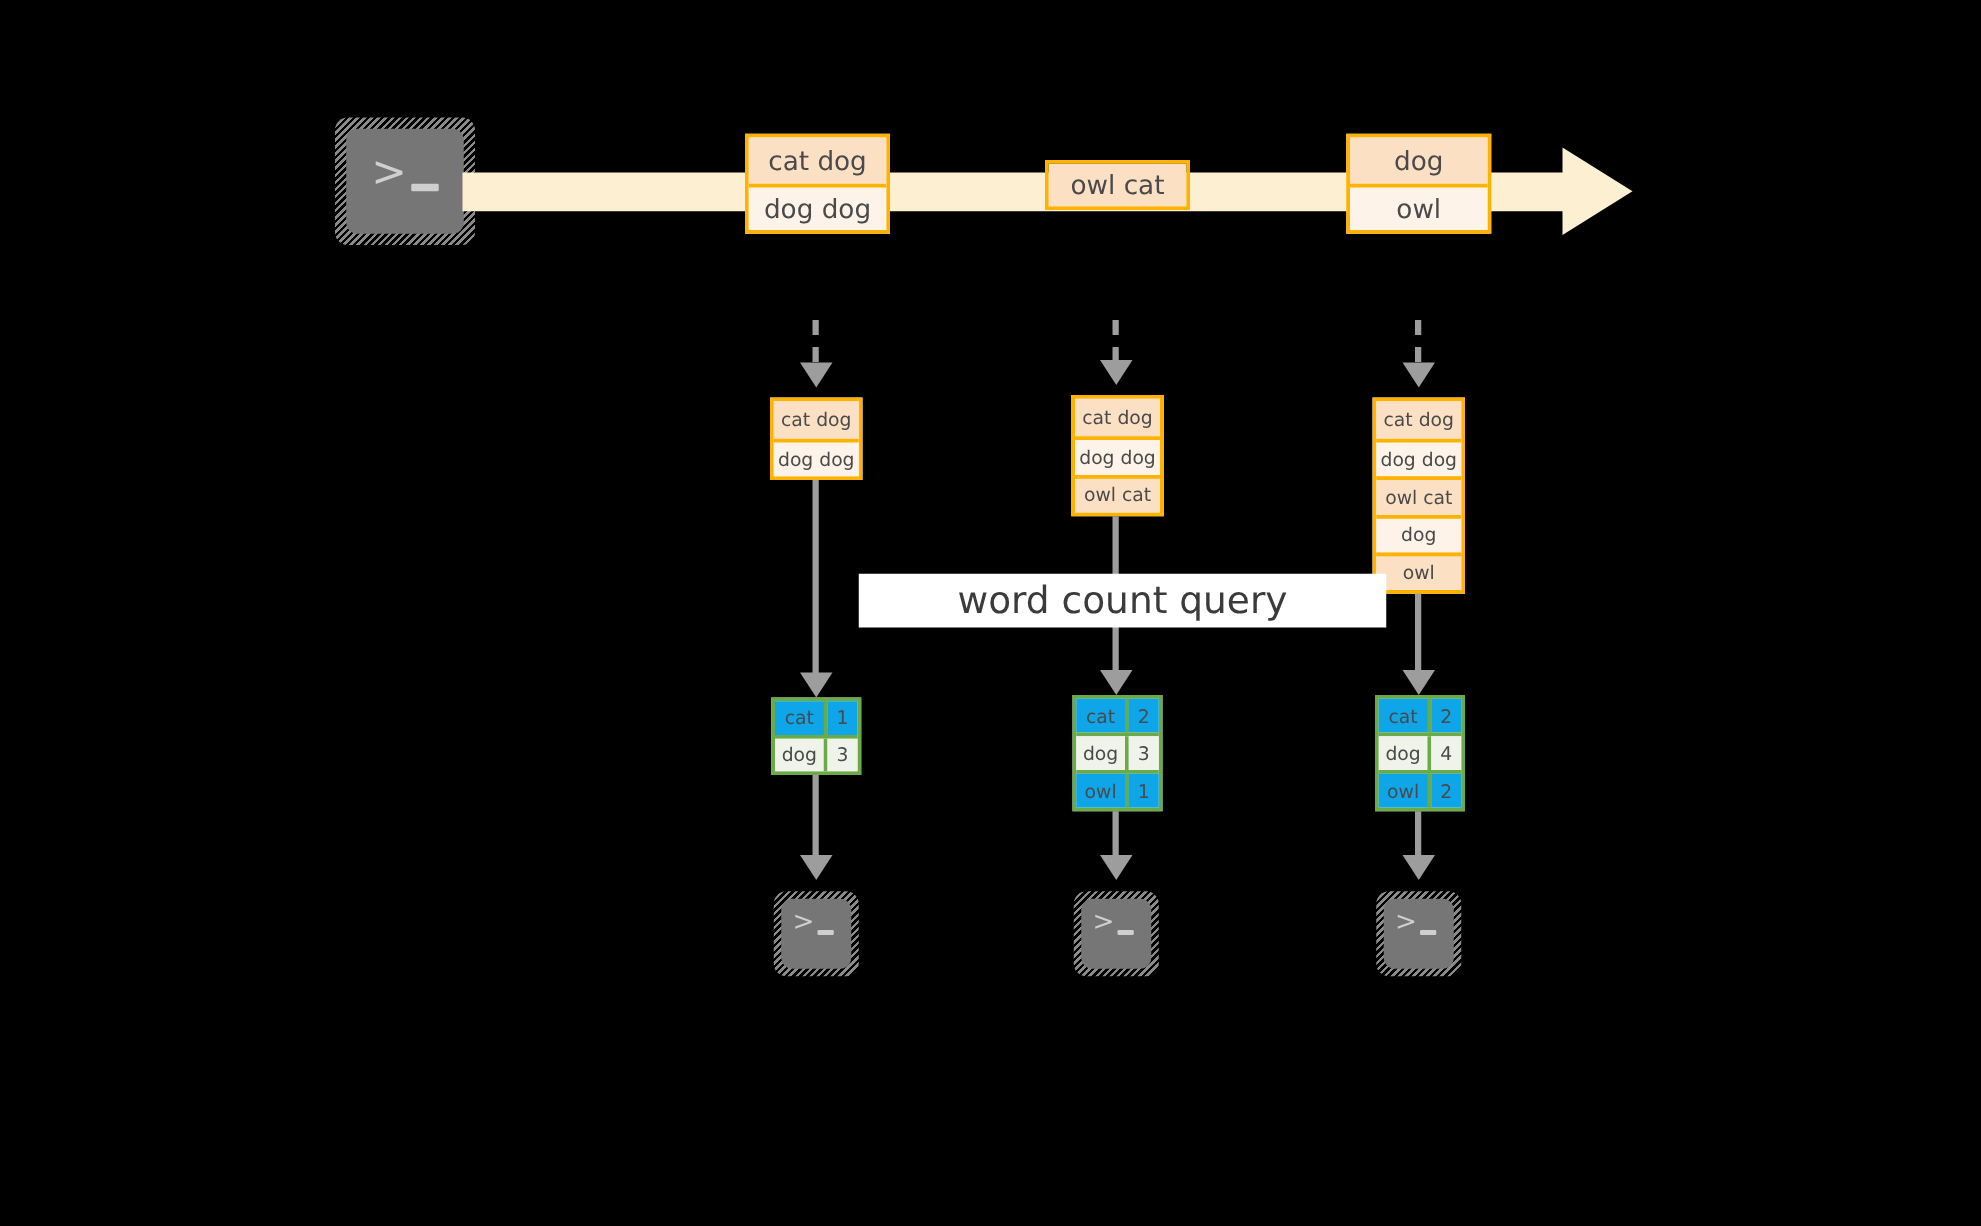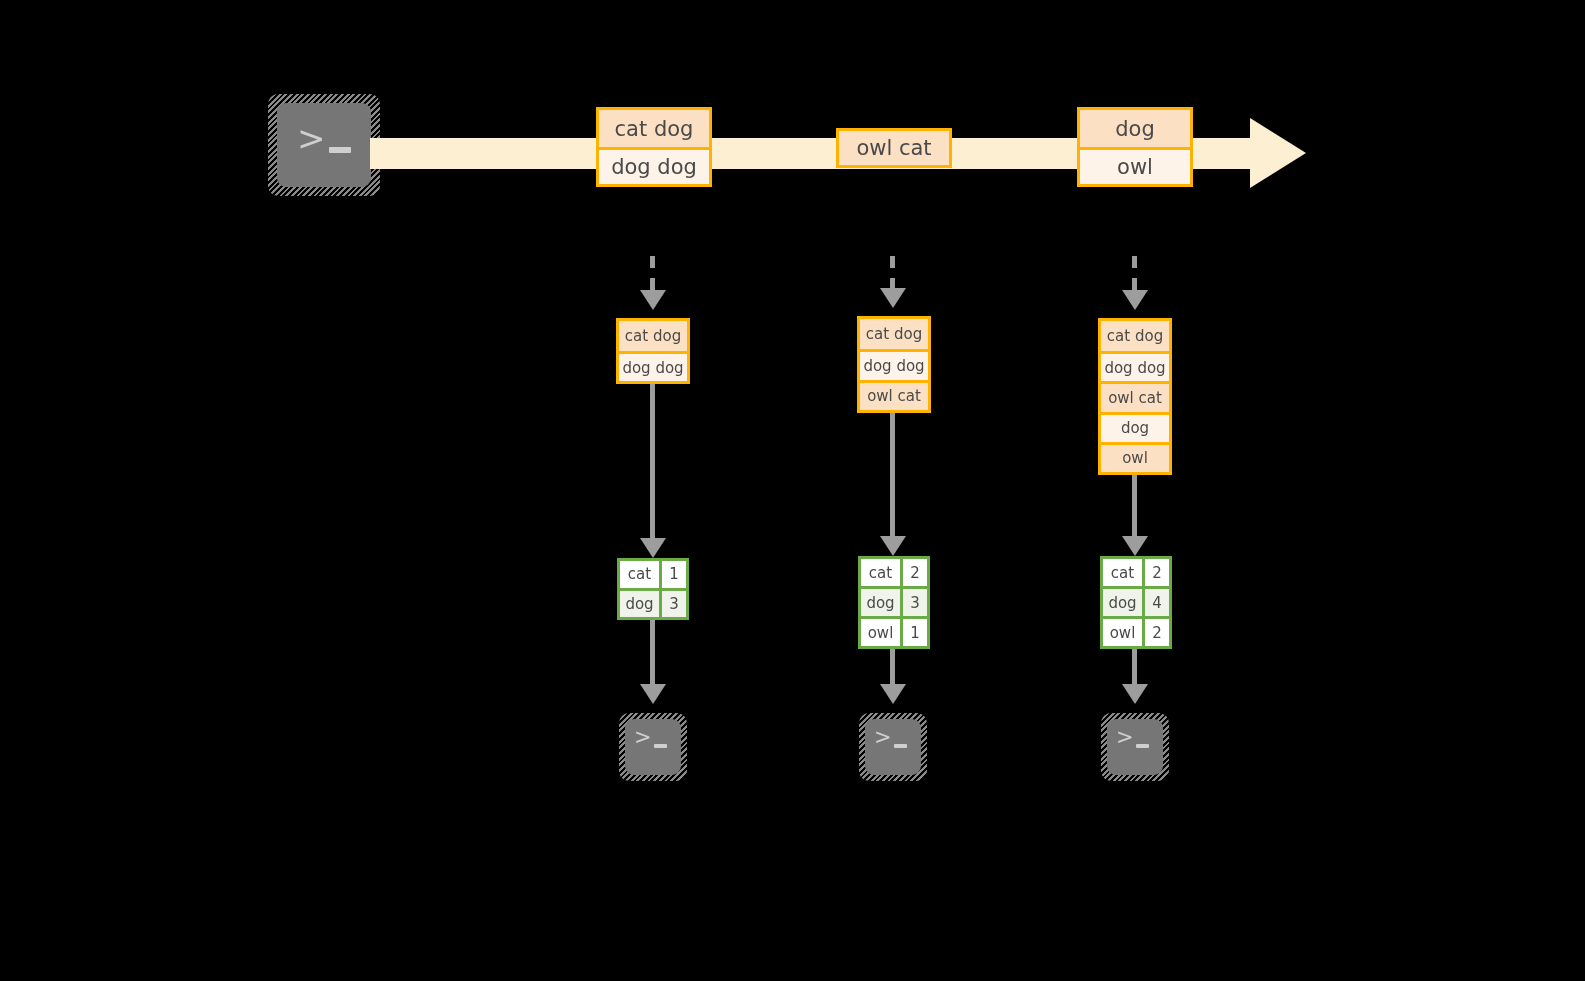--- a/index.html
+++ b/index.html
@@ -97,21 +97,21 @@
   .grow + .grow { border-top: 3px solid #6aab48; }
   .gcell {
     box-sizing: border-box;
     display: flex;
     align-items: center;
     justify-content: center;
     color: #4a4a4a;
     white-space: nowrap;
   }
   .gcell.key { border-right: 3px solid #6aab48; }
-  .grow.dark  .gcell { background: #ffffff; }
+  .grow.dark  .gcell { background: #0ea5e9; }
   .grow.light .gcell { background: #eff3ea; }
 
   
   .vline {
     position: absolute;
     background: #9d9d9d;
   }
   .vline.dashed {
     background-image: repeating-linear-gradient(
       to bottom,
@@ -273,14 +273,17 @@
   <div class="vline" style="left:1132px; top:649px; width:5px; height:43px;"></div>
   <div class="vhead" style="left:1122px; top:684px;"></div>
 
   <div class="terminal" style="left:1101px; top:713px; width:68px; height:68px; padding:6px;">
     <div class="terminal-inner">
       <span class="term-chev" style="left:9px; top:8px; font-size:21px;">&gt;</span>
       <div class="term-cursor" style="left:29px; top:25px; width:13px; height:4px;"></div>
     </div>
   </div>
 
+  <div class="banner" style="left:687px; top:459px; width:422px; height:43px; font-size:30px;">
+    <span>word count query</span>
+  </div>
 
 </div>
 
 </body></html>

